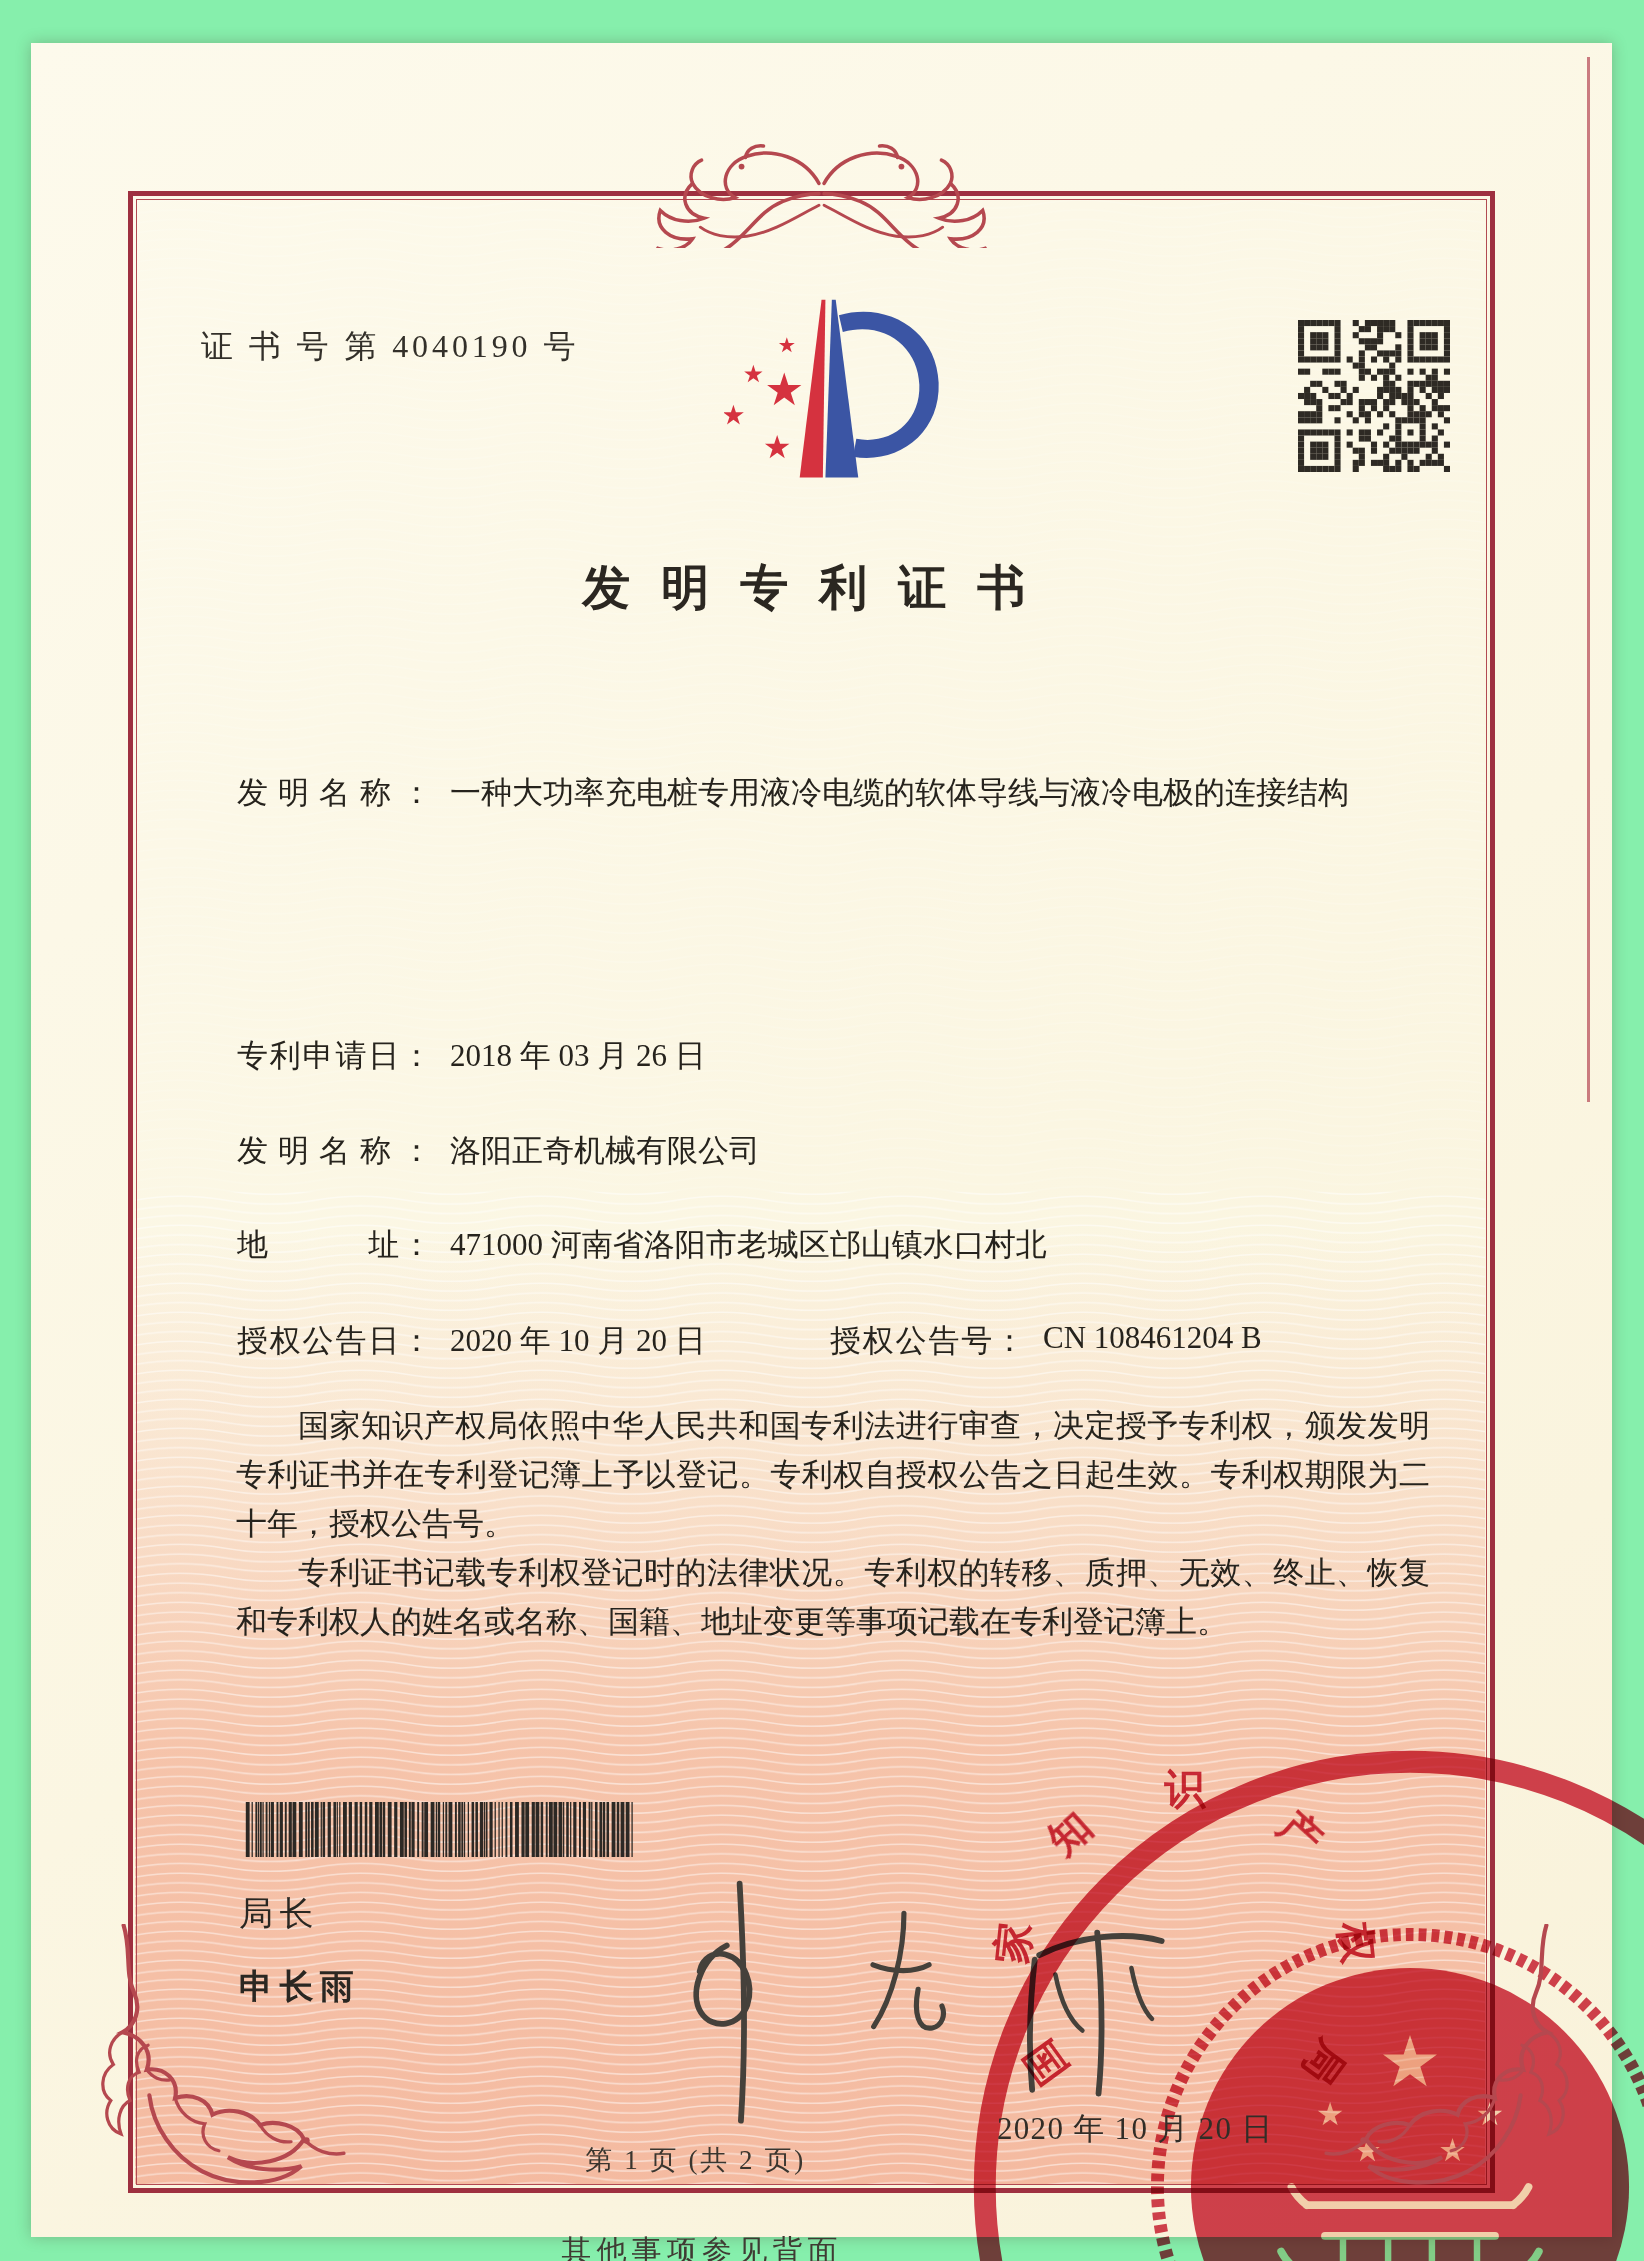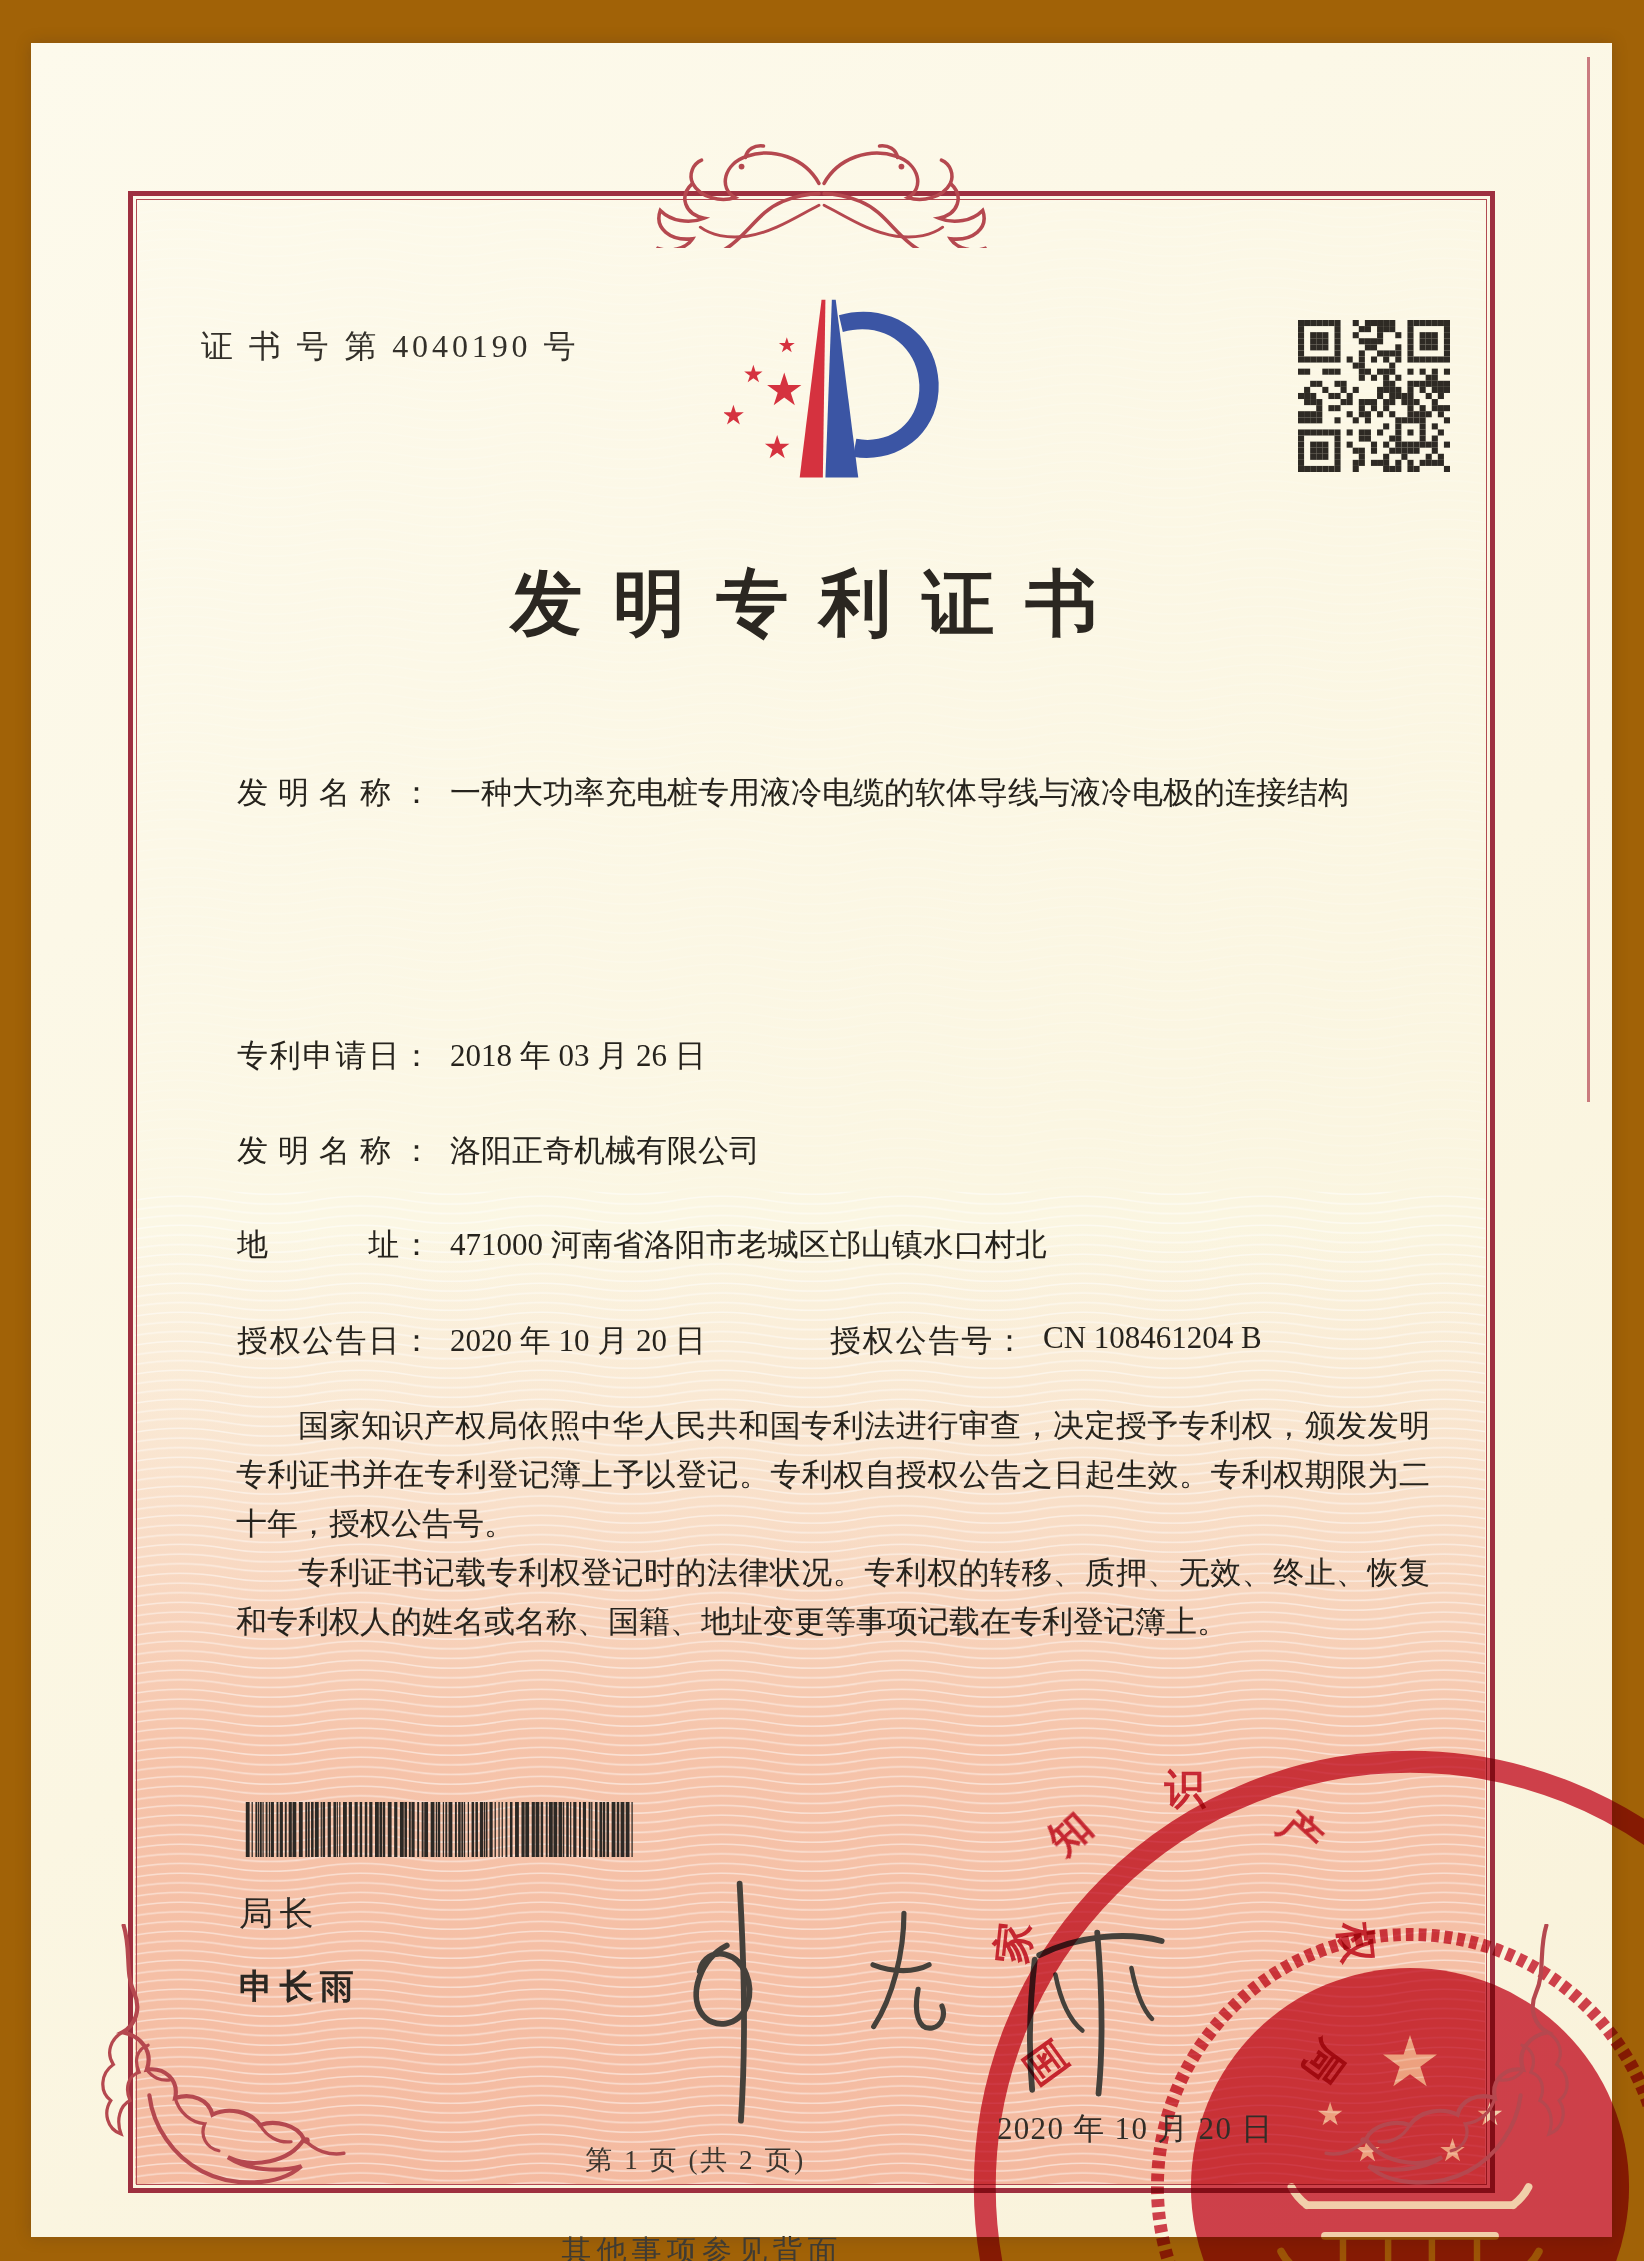--- a/index.html
+++ b/index.html
@@ -1,34 +1,34 @@
 <!DOCTYPE html>
 <html style="font-size:10.3px"><head>
 <meta charset="utf-8">
 <style>
   html,body{margin:0;padding:0;background:#e9e7e0;font-family:"Liberation Serif","DejaVu Serif",serif;}
-  .stage{position:relative;width:1644px;height:2261px;background:#a16207;overflow:hidden;}
+  .stage{position:relative;width:1644px;height:2261px;background:#86efac;overflow:hidden;}
   .paper{position:absolute;left:31px;top:43px;width:1581px;height:2194px;
          background:linear-gradient(145deg,#fdfaec 0%,#fbf6e2 55%,#f9f2da 100%);
          box-shadow:0 0 14px rgba(70,45,35,.28);}
   .page2-edge{position:absolute;left:1587px;top:57px;width:3.2px;height:1045px;background:#b9525c;opacity:.75;}
   
   .interior-bg{position:absolute;left:104px;top:156px;width:1350px;height:1985px;}
   
   .frame{position:absolute;left:97px;top:148px;width:1367px;height:2002px;
          border:5.8px solid #9e3040;box-sizing:border-box;}
   .frame-inner{position:absolute;inset:3.2px;border:1.9px solid #b24a52;}
   
   .orn{position:absolute;z-index:40;}
   
   .certno{position:absolute;left:170px;top:282px;font-size:32px;letter-spacing:3.9px;color:#33302a;z-index:6;}
   .logo{position:absolute;left:693px;top:253px;z-index:6;}
   .qr{position:absolute;left:1267px;top:277px;z-index:6;}
   .title{position:absolute;left:97px;top:513px;width:1367px;text-align:center;
-         font-size:72px;font-weight:700;letter-spacing:31px;text-indent:15.5px;color:#2b2721;z-index:6;}
+         font-size:48px;font-weight:700;letter-spacing:31px;text-indent:15.5px;color:#2b2721;z-index:6;}
   
   .field-line{position:absolute;left:206px;width:1212px;height:40px;font-size:31px;color:#26231d;white-space:nowrap;z-index:6;}
   .flabel{display:inline-block;width:195px;text-align:justify;text-align-last:justify;vertical-align:top;}
   .fvalue{margin-left:18px;}
   .pair2{position:absolute;left:593px;top:0;}
   .paras{position:absolute;left:205px;top:1358px;width:1194px;font-size:31px;line-height:49px;
          color:#26231d;text-align:justify;z-index:6;}
   .paras p{margin:0;text-indent:2em;}
   
   .barcode{position:absolute;left:213px;top:1759px;z-index:8;}

